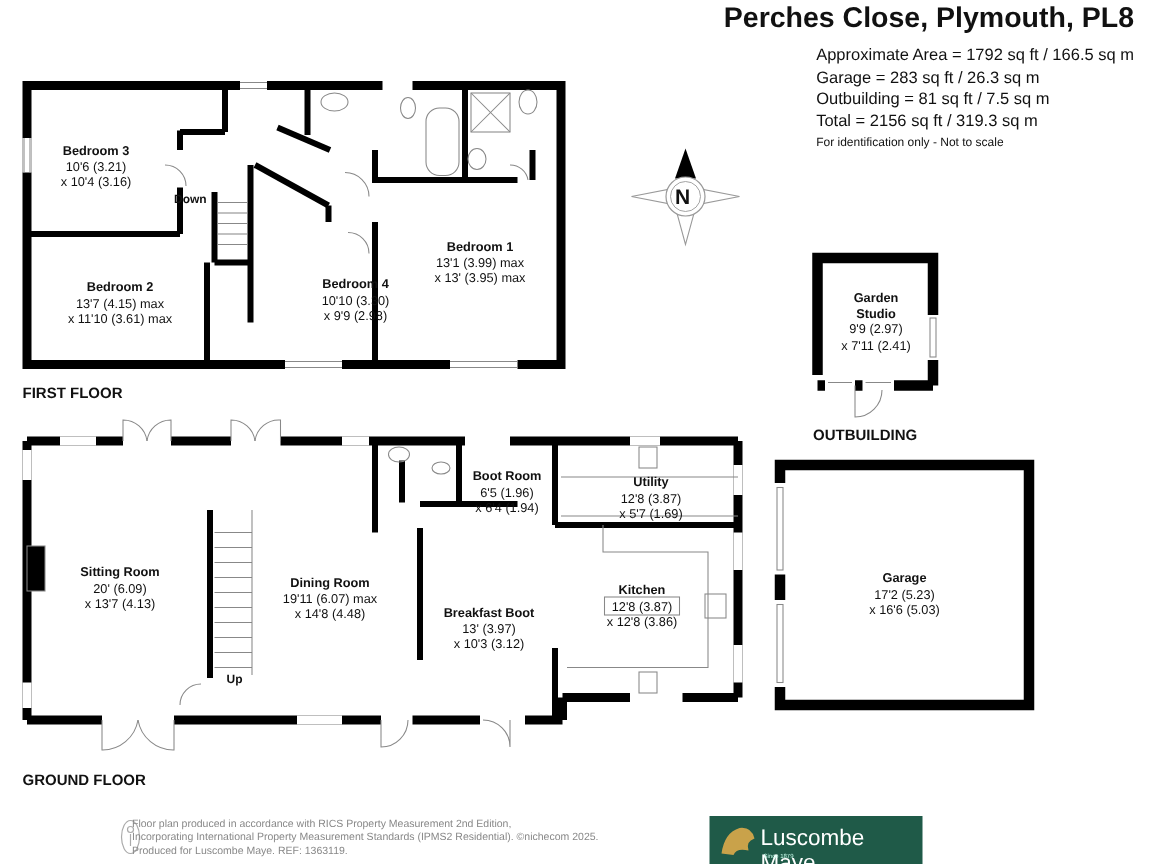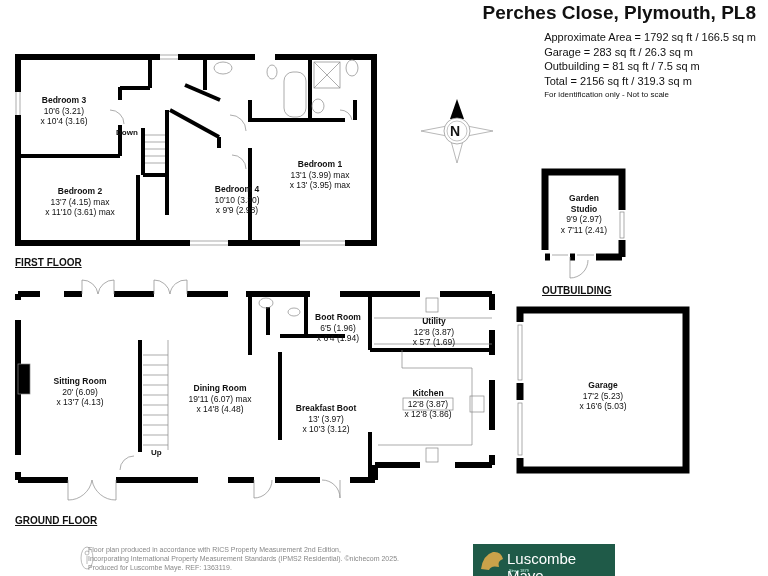--- a/index.html
+++ b/index.html
@@ -4,21 +4,21 @@
 <style>
   html,body{margin:0;padding:0;background:#fff;}
   body{width:768px;height:576px;position:relative;overflow:hidden;font-family:"Liberation Sans",sans-serif;color:#111;}
   .abs{position:absolute;}
   .title{right:12px;top:2px;font-size:19px;font-weight:bold;white-space:nowrap;}
   .areas{right:12px;top:30px;text-align:left;font-size:11px;line-height:14.5px;}
   .areas .note{font-size:8px;line-height:14px;}
   svg.plan{position:absolute;left:0;top:0;}
   .room{position:absolute;text-align:center;font-size:8.5px;line-height:10.5px;white-space:nowrap;transform:translateX(-50%);}
   .room .rn{font-weight:bold;}
-  .floor-label{position:absolute;font-weight:bold;font-size:10px;text-decoration:underline;}
+  .floor-label{position:absolute;font-weight:bold;font-size:10px;}
   .footer{left:88px;top:545px;font-size:7px;line-height:9px;color:#888;}
   .logo{left:473px;top:544px;width:142px;height:32px;background:#1f5a48;color:#fff;}
   .logo .name{position:absolute;left:34px;top:6px;font-size:15px;}
   .logo .since{position:absolute;left:36px;top:24px;font-size:4px;color:#cfe;}
 </style>
 </head>
 <body>
 
 <div class="abs title">Perches Close, Plymouth, PL8</div>
 <div class="abs areas">

